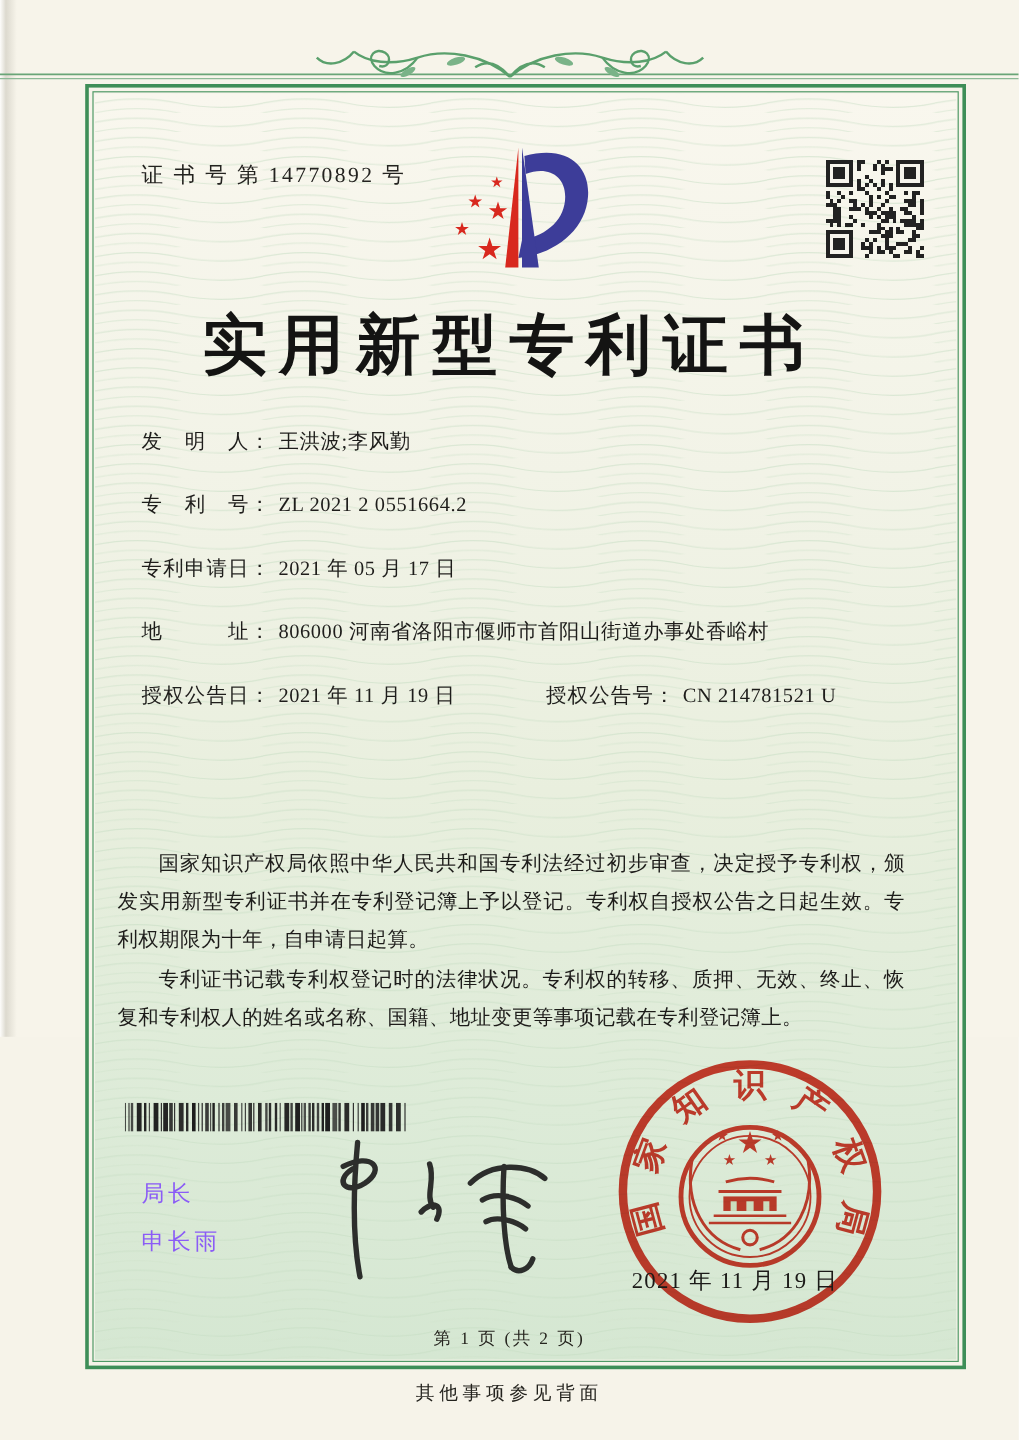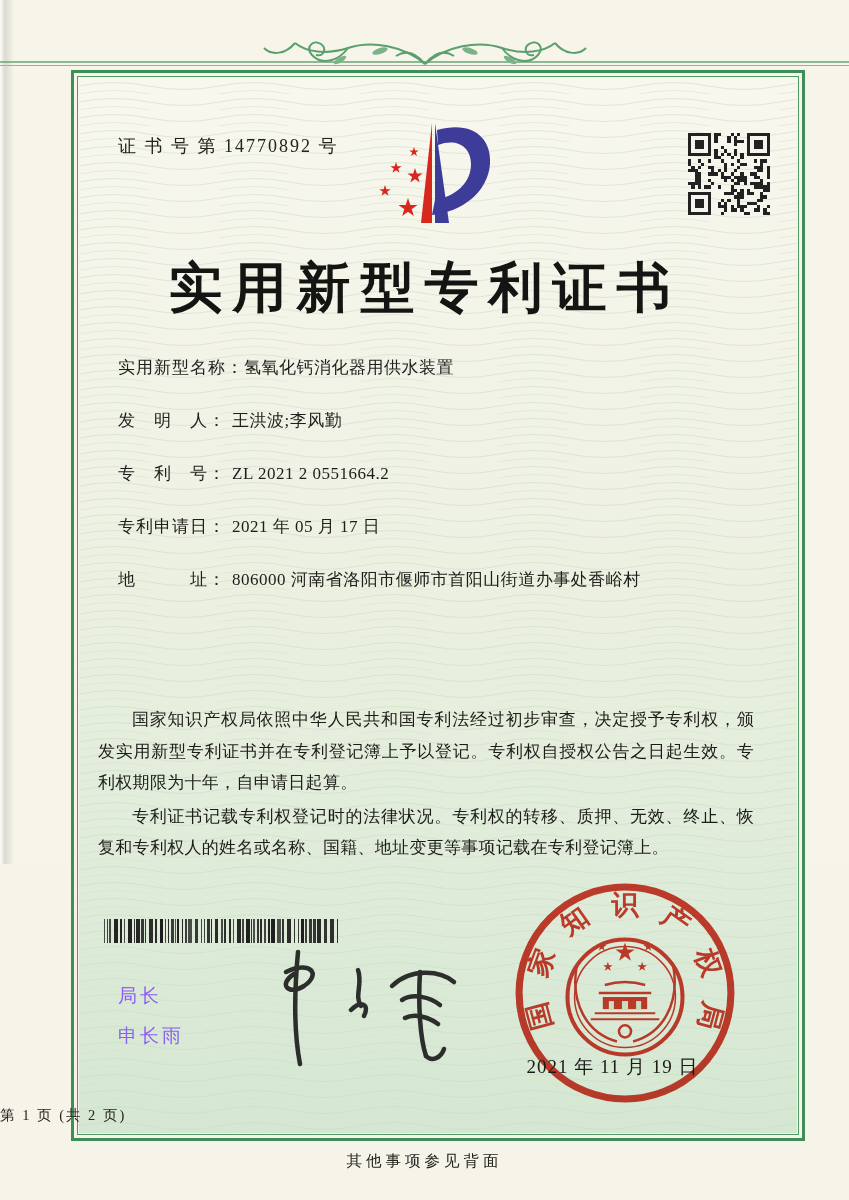--- a/index.html
+++ b/index.html
@@ -36,21 +36,21 @@
   .paragraphs p{margin:0 0 2px 0;font-size:17px;line-height:31.5px;color:#1d1c1a;
     text-align:justify;text-indent:2em;letter-spacing:.3px;}
   .barcode{position:absolute;left:104px;top:919px;width:238px;height:24px;}
   .signer{position:absolute;left:118px;top:976px;font-size:19px;line-height:40px;color:#8b5cf6;letter-spacing:3px;}
   .signature{position:absolute;left:242px;top:942px;width:230px;height:128px;}
   .seal{position:absolute;left:510px;top:878px;width:230px;height:230px;mix-blend-mode:multiply;opacity:.95;}
   .seal-ch{font-size:27px;fill:#d63426;font-weight:700;text-anchor:middle;dominant-baseline:middle;
     font-family:"Liberation Serif","DejaVu Serif",serif;}
   .seal-date{position:absolute;left:505px;top:1054px;width:215px;text-align:center;
     font-size:19px;color:#1b1a18;letter-spacing:1px;z-index:6;}
-  .page-info{position:absolute;left:0;top:1106px;width:849px;text-align:left;
+  .page-info{position:absolute;left:0;top:1106px;width:849px;text-align:center;
     font-size:14.5px;letter-spacing:2px;color:#26251f;}
   .back-note{position:absolute;left:0;top:1151px;width:849px;text-align:center;
     font-size:15.5px;letter-spacing:4px;color:#23221d;}
 </style>
 </head>
 <body>
 
 <div class="page">
 
   <div class="scan-edge"></div>
@@ -284,25 +284,25 @@
       <rect x="19" y="1" width="5" height="5" fill="#f6f4ec"></rect>
       <rect x="20" y="2" width="3" height="3" fill="#222"></rect>
       <rect x="0" y="18" width="7" height="7" fill="#222"></rect>
       <rect x="1" y="19" width="5" height="5" fill="#f6f4ec"></rect>
       <rect x="2" y="20" width="3" height="3" fill="#222"></rect>
     </svg>
 
   <h1 class="title">实用新型专利证书</h1>
 
   <div class="fields" id="fields-block">
-      <div class="field-row"><span class="flabel">实用新型名称：</span><span class="fvalue">氢氧化钙消化器用供水装置</span></div>
       <div class="field-row"><span class="flabel">发　明　人：</span><span class="fvalue">王洪波;李风勤</span></div>
       <div class="field-row"><span class="flabel">专　利　号：</span><span class="fvalue">ZL 2021 2 0551664.2</span></div>
       <div class="field-row"><span class="flabel">专利申请日：</span><span class="fvalue">2021 年 05 月 17 日</span></div>
       <div class="field-row"><span class="flabel">地　　　址：</span><span class="fvalue">806000 河南省洛阳市偃师市首阳山街道办事处香峪村</span></div>
+      <div class="field-row"><span class="flabel">授权公告日：</span><span class="fvalue">2021 年 11 月 19 日</span><span class="fgroup2"><span class="flabel">授权公告号：</span><span class="fvalue">CN 214781521 U</span></span></div>
     </div>
 
   <div class="paragraphs" id="paragraphs">
       <p>国家知识产权局依照中华人民共和国专利法经过初步审查，决定授予专利权，颁发实用新型专利证书并在专利登记簿上予以登记。专利权自授权公告之日起生效。专利权期限为十年，自申请日起算。</p>
       <p>专利证书记载专利权登记时的法律状况。专利权的转移、质押、无效、终止、恢复和专利权人的姓名或名称、国籍、地址变更等事项记载在专利登记簿上。</p>
     </div>
 
   <svg class="barcode" id="barcode" viewBox="0 0 238 24" preserveAspectRatio="none">
       <rect x="0" y="0" width="1" height="24" fill="#1c1c1c" opacity="0.7720312613528222"></rect>
       <rect x="3" y="0" width="1" height="24" fill="#1c1c1c" opacity="0.8439150492777117"></rect>

